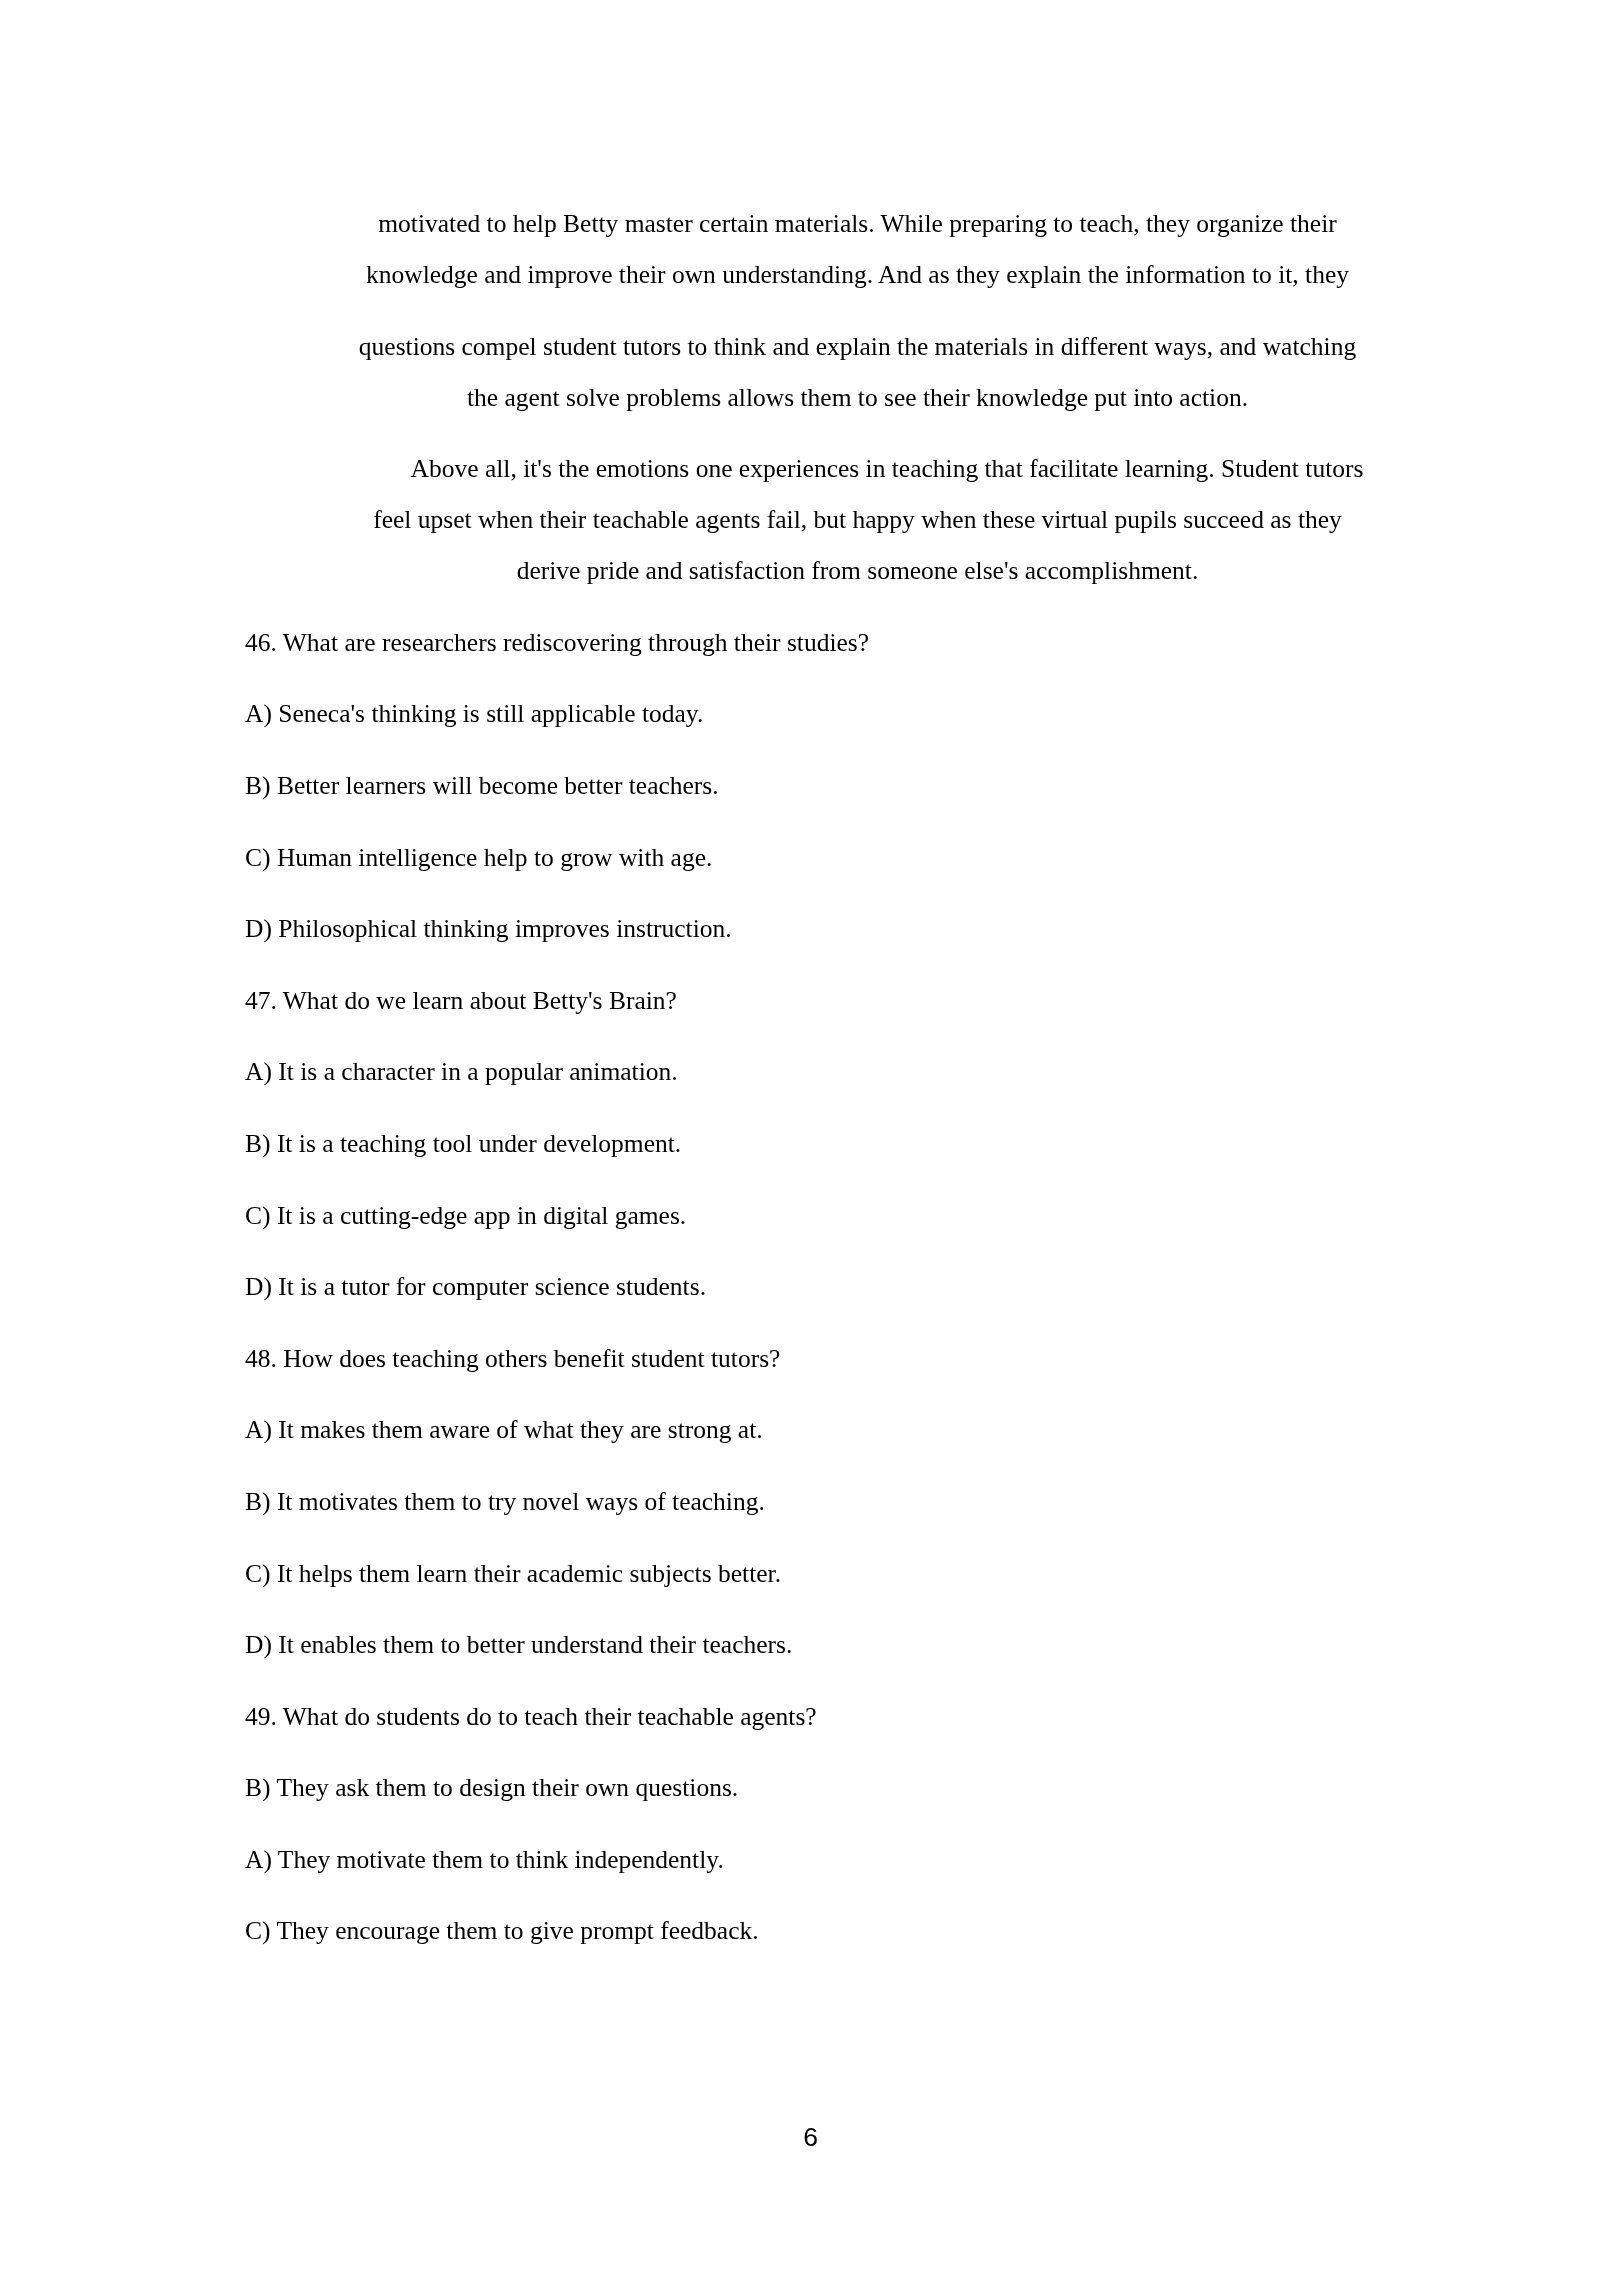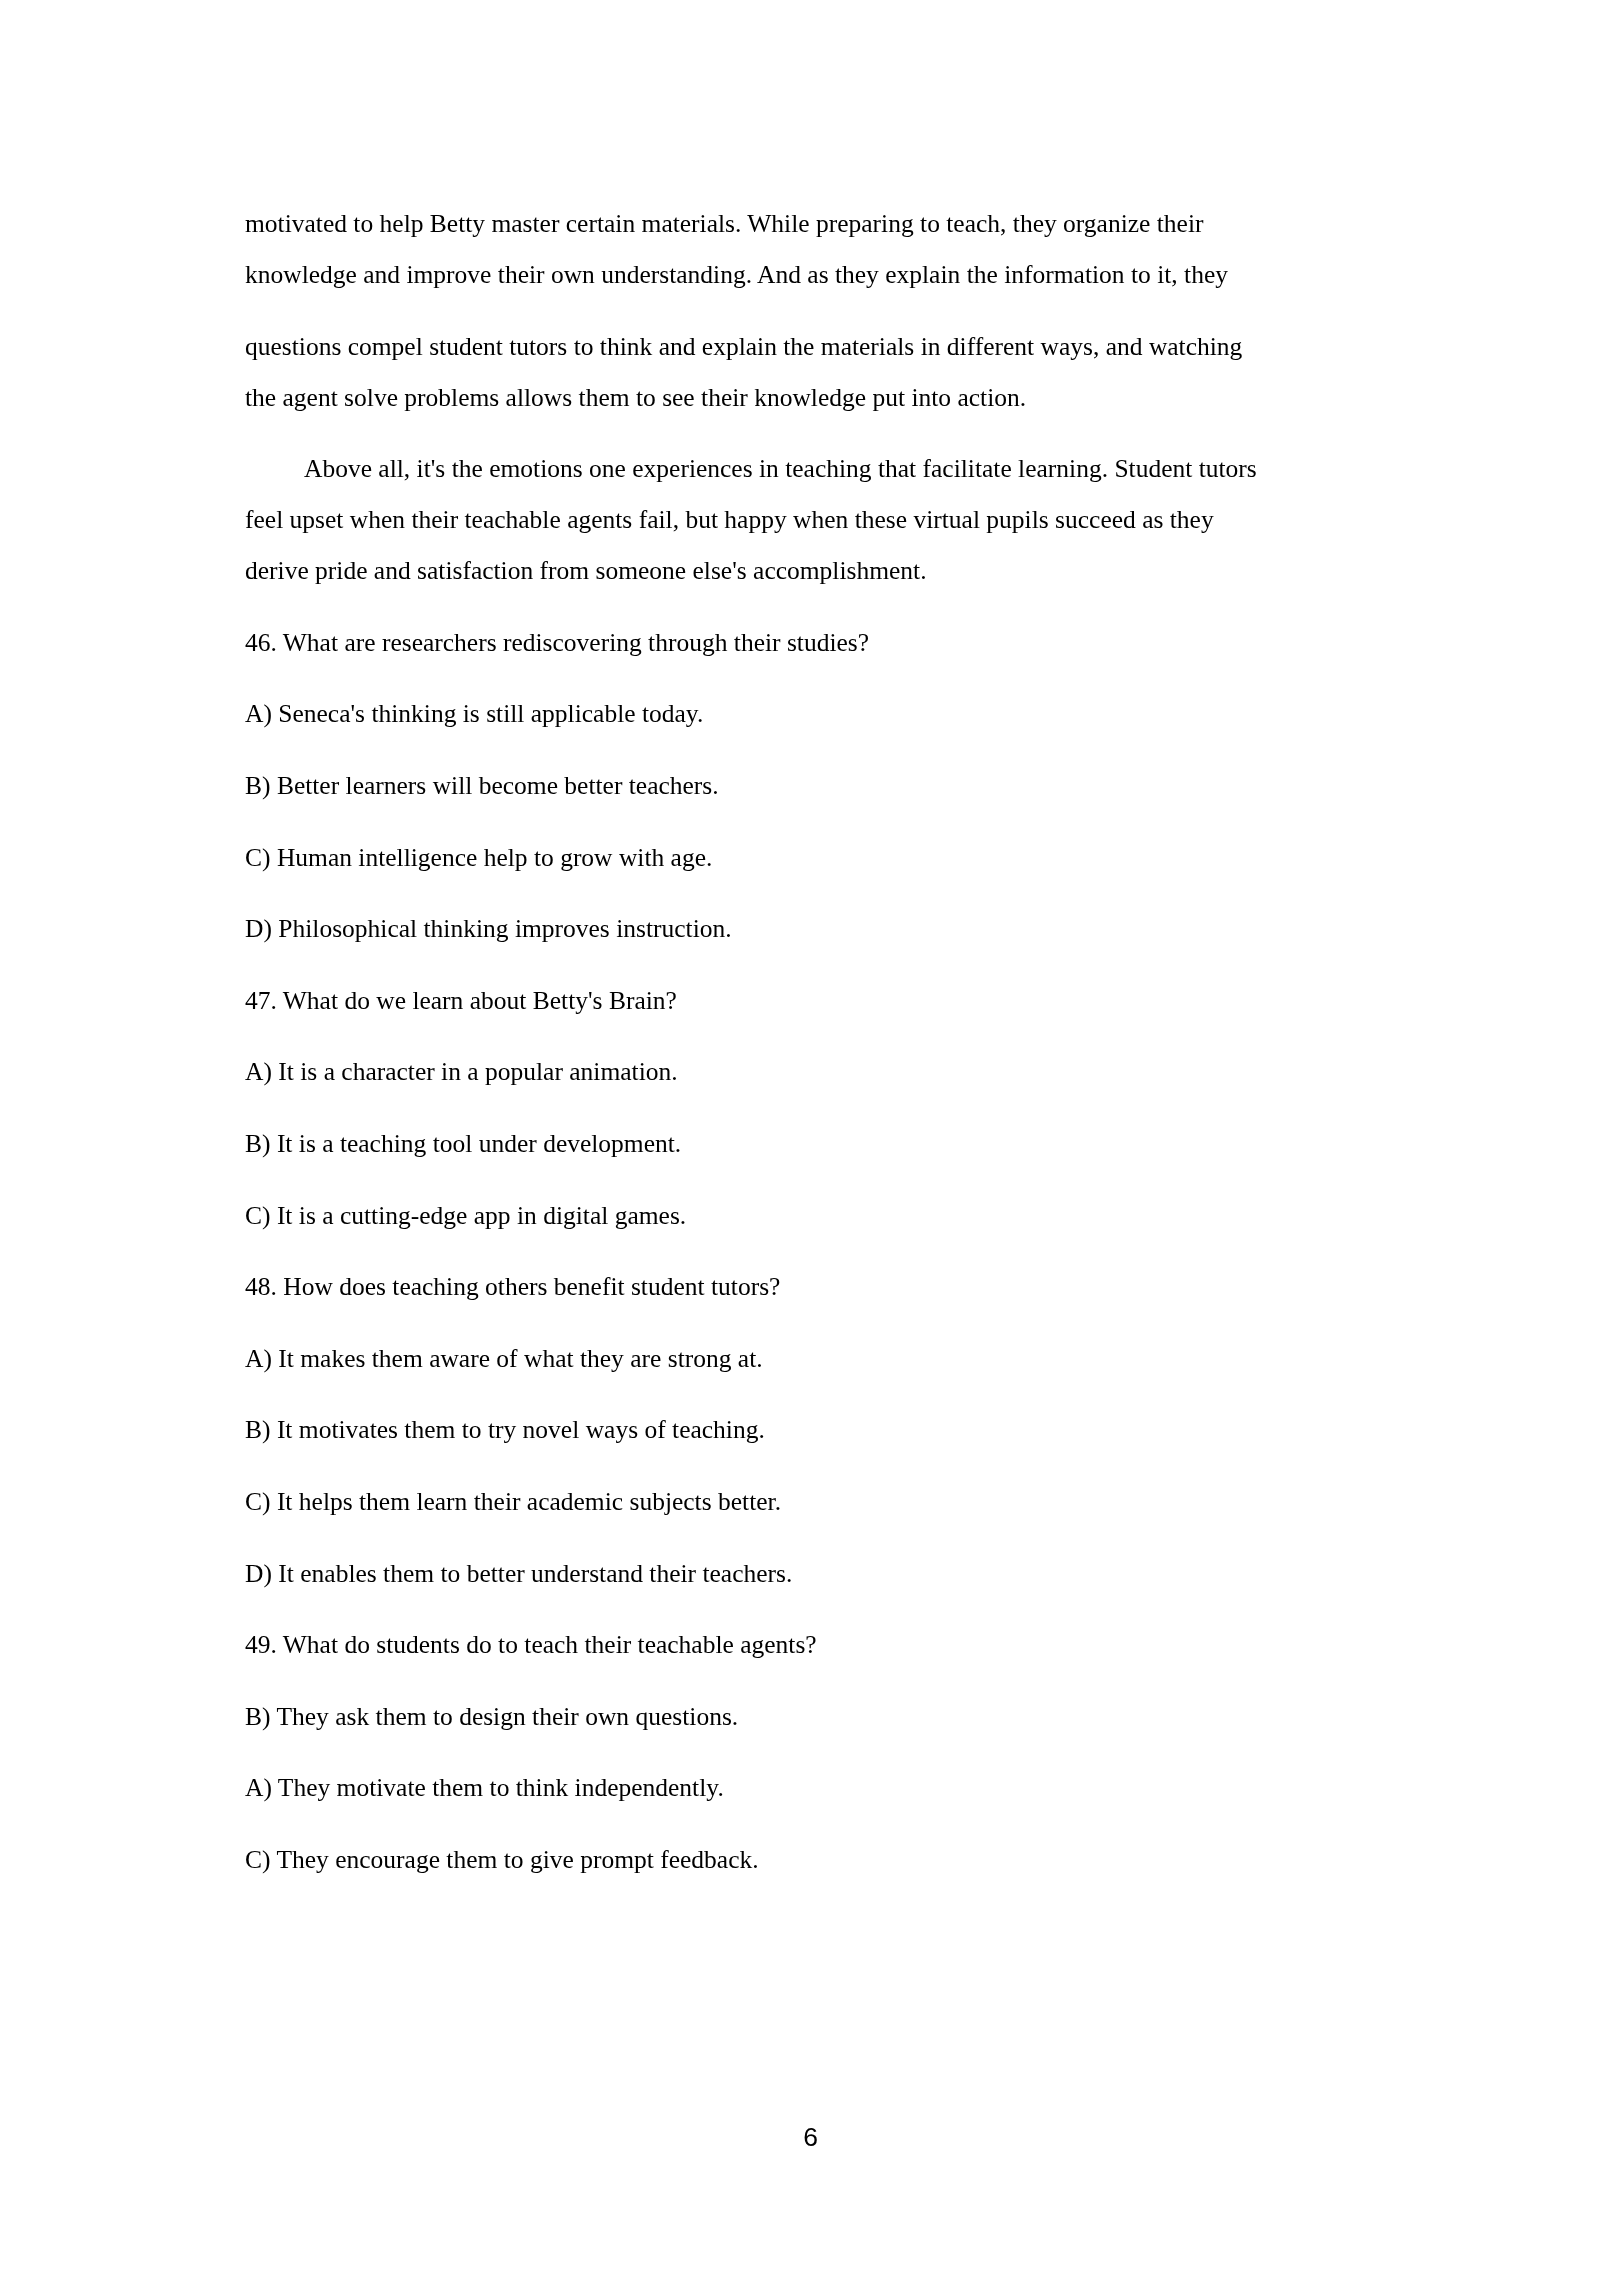--- a/index.html
+++ b/index.html
@@ -18,20 +18,21 @@
     color: #000000;
   }
   .content {
     position: absolute;
     left: 245px;
     top: 198px;
     width: 1225px;
   }
   .para {
     margin: 0 0 20.6px 0;
+    text-align: center;
   }
   .line {
     line-height: 51px;
     white-space: nowrap;
   }
   .line.indent {
     padding-left: 59px;
   }
   .q-block {
     margin: 0;
@@ -81,20 +82,21 @@
       <div class="qline"><span>B)</span> <span>Better learners will become better teachers.</span></div>
       <div class="qline"><span>C)</span> <span>Human intelligence help to grow with age.</span></div>
       <div class="qline"><span>D)</span> <span>Philosophical thinking improves instruction.</span></div>
     </div>
 
     <div class="q-block">
       <div class="qline"><span>47.</span> <span>What do we learn about Betty's Brain?</span></div>
       <div class="qline"><span>A)</span> <span>It is a character in a popular animation.</span></div>
       <div class="qline"><span>B)</span> <span>It is a teaching tool under development.</span></div>
       <div class="qline"><span>C)</span> <span>It is a cutting-edge app in digital games.</span></div>
+      <div class="qline"><span>D)</span> <span>It is a tutor for computer science students.</span></div>
     </div>
 
     <div class="q-block">
       <div class="qline"><span>48.</span> <span>How does teaching others benefit student tutors?</span></div>
       <div class="qline"><span>A)</span> <span>It makes them aware of what they are strong at.</span></div>
       <div class="qline"><span>B)</span> <span>It motivates them to try novel ways of teaching.</span></div>
       <div class="qline"><span>C)</span> <span>It helps them learn their academic subjects better.</span></div>
       <div class="qline"><span>D)</span> <span>It enables them to better understand their teachers.</span></div>
     </div>
 

